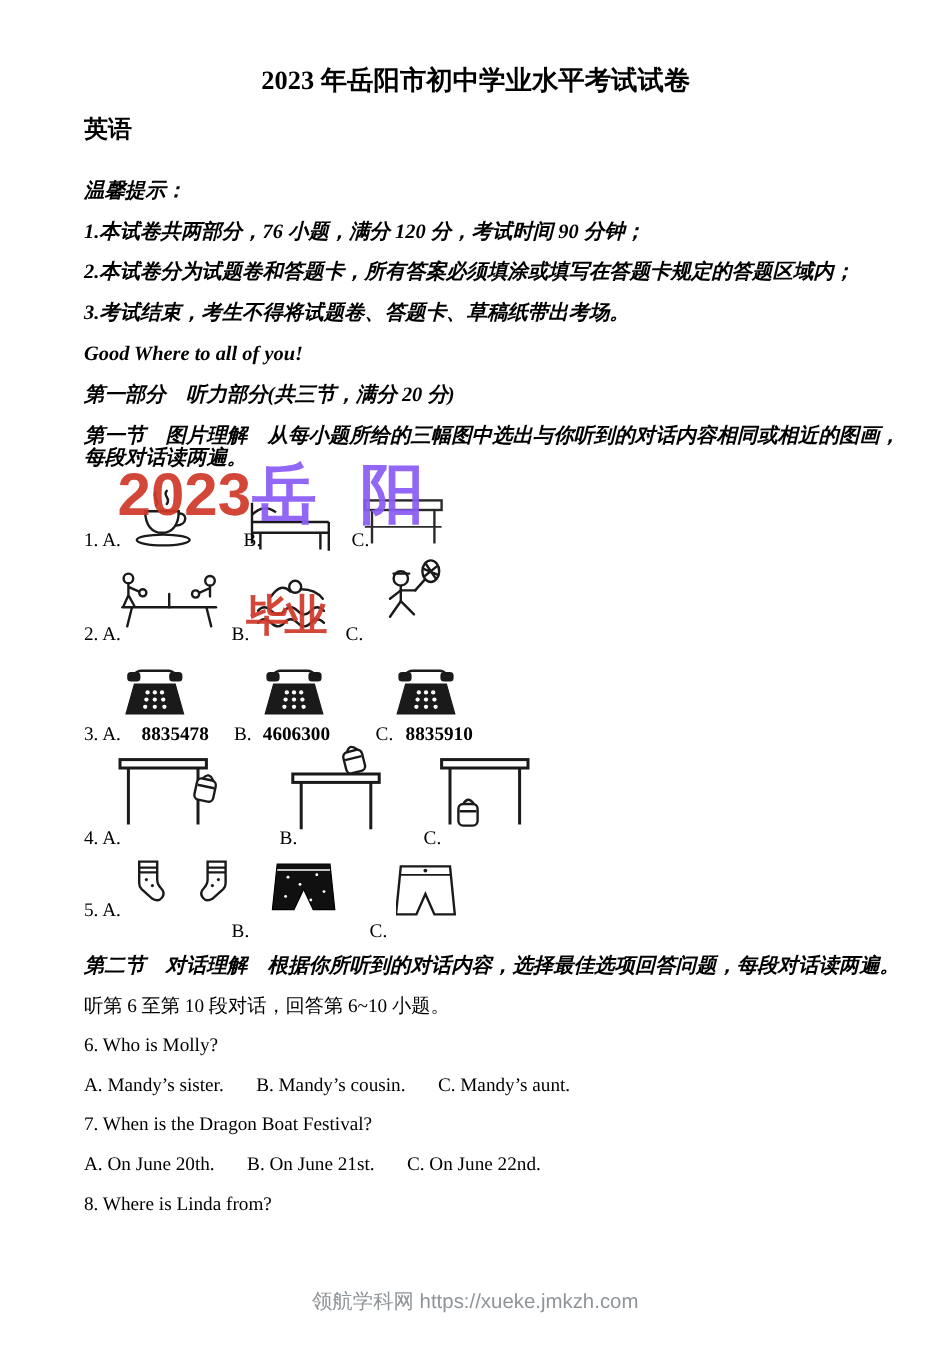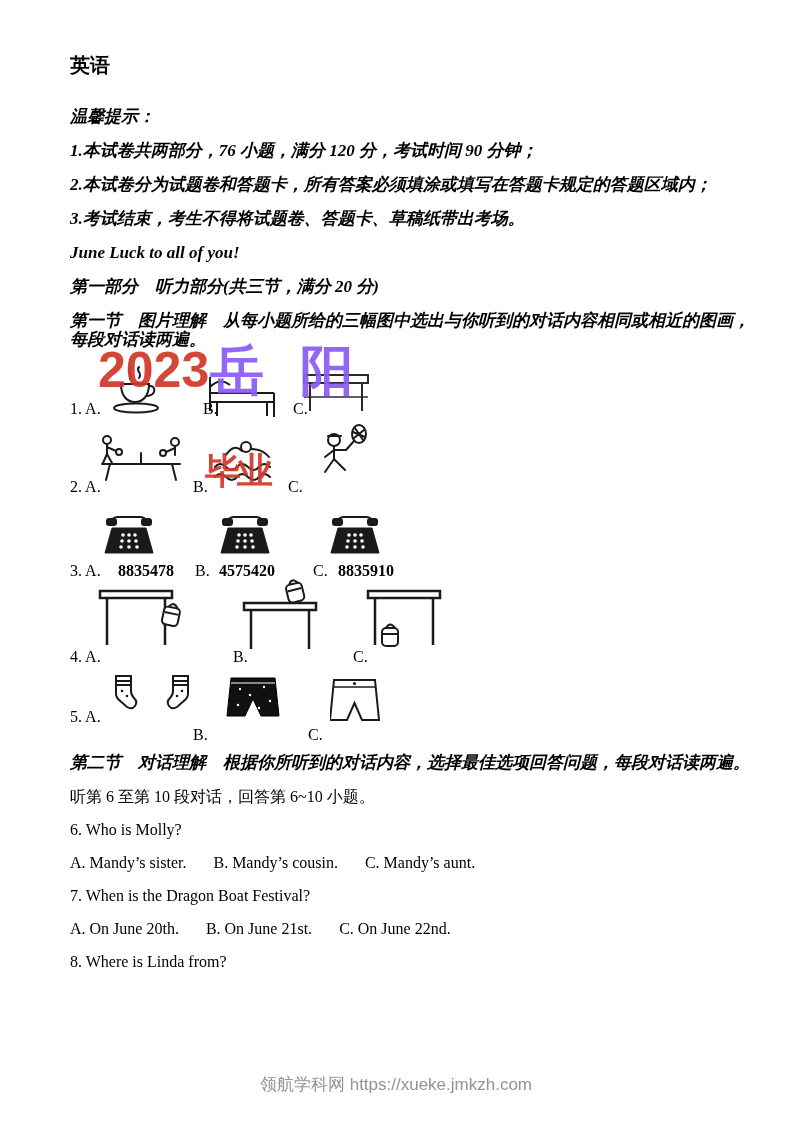--- a/index.html
+++ b/index.html
@@ -36,27 +36,28 @@
     position:absolute; left:0; right:1px; bottom:26px; text-align:center;
     color:#8f9499; font-size:17px;
     font-family:"Liberation Sans","DejaVu Sans",sans-serif;
   }
 </style>
 </head>
 <body>
 
 <div class="page">
 
+  <div class="title">2023 年岳阳市初中学业水平考试试卷</div>
   <div class="subject">英语</div>
 
   <p class="ln b">温馨提示：</p>
   <p class="ln b">1.本试卷共两部分，76 小题，满分 120 分，考试时间 90 分钟；</p>
   <p class="ln b">2.本试卷分为试题卷和答题卡，所有答案必须填涂或填写在答题卡规定的答题区域内；</p>
   <p class="ln b">3.考试结束，考生不得将试题卷、答题卡、草稿纸带出考场。</p>
-  <p class="ln b">June Luck to all of you!</p>
+  <p class="ln b">Good Where to all of you!</p>
   <p class="ln b">第一部分　听力部分(共三节，满分 20 分)</p>
   <p class="ln b sec1">第一节　图片理解　从每小题所给的三幅图中选出与你听到的对话内容相同或相近的图画，每段对话读两遍。</p>
 
   <div class="pics">
 
     <div class="img" style="left:38px;top:10px">
       <svg width="60" height="50" viewBox="0 0 60 50">
         <g fill="none" stroke="#1a1a1a" stroke-width="2" stroke-linecap="round">
           <path d="M22 3 c-4 4 4 6 0 11 M31 2 c-4 4 4 6 0 11"></path>
           <path d="M13 19 h28 c0 12 -6 18 -14 18 s-14 -6 -14 -18 z"></path>
@@ -194,21 +195,21 @@
           <circle cx="19" cy="32" r="1.8"></circle>
             <circle cx="27" cy="32" r="1.8"></circle>
             <circle cx="35" cy="32" r="1.8"></circle>
         </g>
       </svg>
     </div>
     <div class="lbl l3row" style="left:0;top:206px">
       <span style="width:48px">3. A.</span>
       <span class="num" style="width:77px">8835478</span>
       <span style="width:24px">B.</span>
-      <span class="num" style="width:94px">4575420</span>
+      <span class="num" style="width:94px">4606300</span>
       <span style="width:25px">C.</span>
       <span class="num">8835910</span>
     </div>
 
     <div class="img" style="left:28px;top:232px">
       <svg width="88" height="62" viewBox="0 0 88 62">
         <g fill="none" stroke="#1a1a1a" stroke-width="2.5">
           <rect x="2" y="4" width="72" height="7"></rect>
           <path d="M9 11 v47 M67 11 v47"></path>
         </g>

